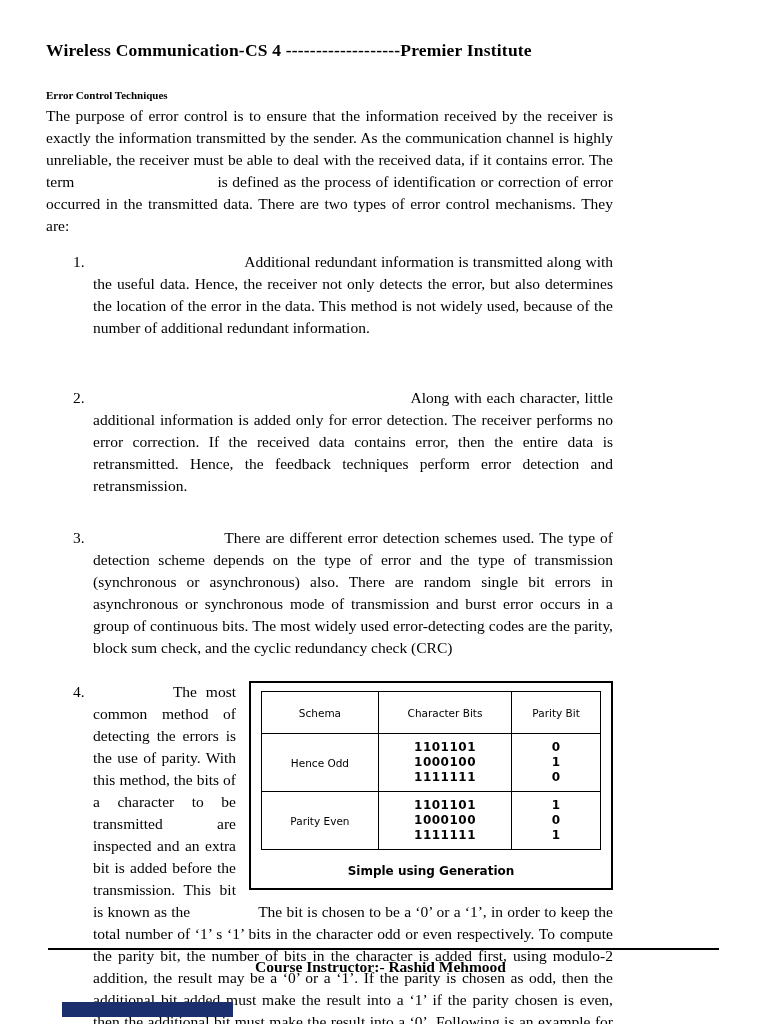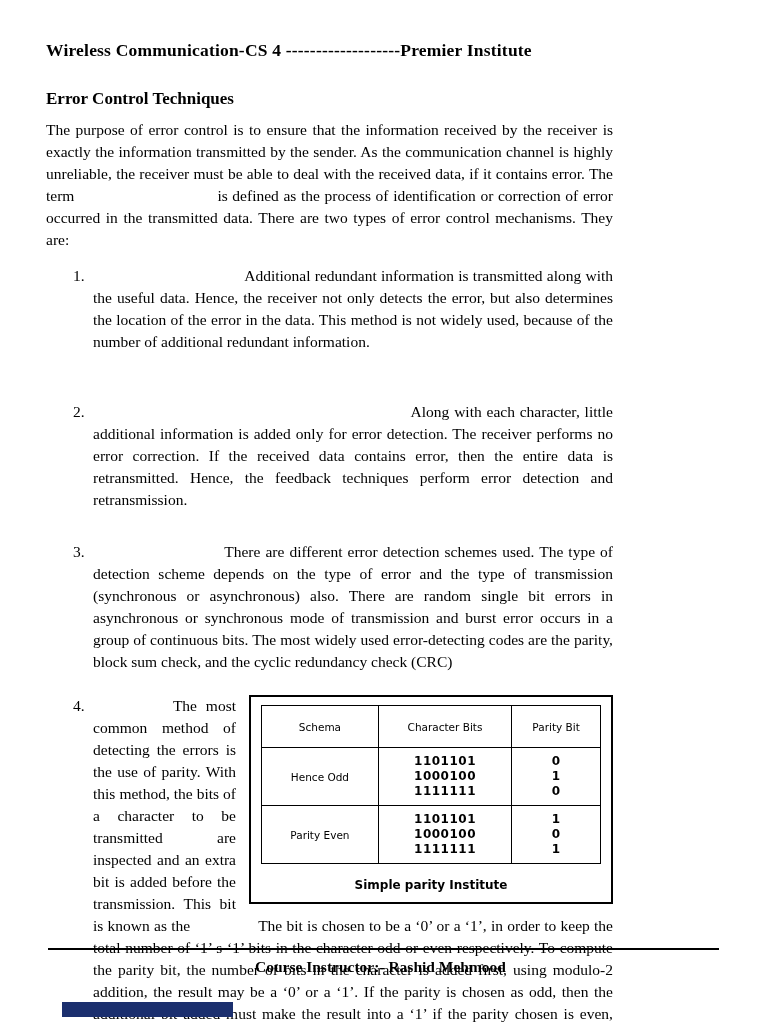--- a/index.html
+++ b/index.html
@@ -16,23 +16,23 @@
     width: 664px;
   }
   .doc-title {
     font-size: 17.5px;
     font-weight: bold;
     letter-spacing: 0.2px;
     margin-bottom: 28px;
     white-space: nowrap;
   }
   .section-heading {
-    font-size: 17px;
-    font-weight: bold;
-    margin-bottom: 10px;
+    font-size: 11px;
+    font-weight: bold;
+    margin-bottom: 4px;
   }
   p.body-text {
     font-size: 15.5px;
     line-height: 22px;
     text-align: justify;
   }
   .list {
     margin-top: 14px;
   }
   .list-item {
@@ -188,21 +188,21 @@
                   <div>1111111</div>
                 </td>
                 <td class="parity-cell">
                   <div>1</div>
                   <div>0</div>
                   <div>1</div>
                 </td>
               </tr>
             </tbody>
           </table>
-          <div class="table-caption">Simple parity Institute</div>
+          <div class="table-caption">Simple using Generation</div>
         </div>
 
         <p class="body-text">&nbsp;&nbsp;&nbsp;&nbsp;&nbsp;&nbsp;&nbsp;&nbsp;&nbsp;The most common method of detecting the errors is the use of parity. With this method, the bits of a character to be transmitted are inspected and an extra bit is added before the transmission. This bit is known as the &nbsp;&nbsp;&nbsp;&nbsp;&nbsp;&nbsp;&nbsp;&nbsp;&nbsp;&nbsp;&nbsp;&nbsp;&nbsp;&nbsp;&nbsp;The bit is chosen to be a ‘0’ or a ‘1’, in order to keep the total number of ‘1’ s ‘1’ bits in the character odd or even respectively. To compute the parity bit, the number of bits in the character is added first, using modulo-2 addition, the result may be a ‘0’ or a ‘1’. If the parity is chosen as odd, then the additional bit added must make the result into a ‘1’ if the parity chosen is even, then the additional bit must make the result into a ‘0’. Following is an example for the parity generation.  At the receiving end, after the reception of the character, the parity bit is removed from the received character. The remaining bits are added using</p>
 
       </div>
     </div>
 
   </div>
 </div>
 

